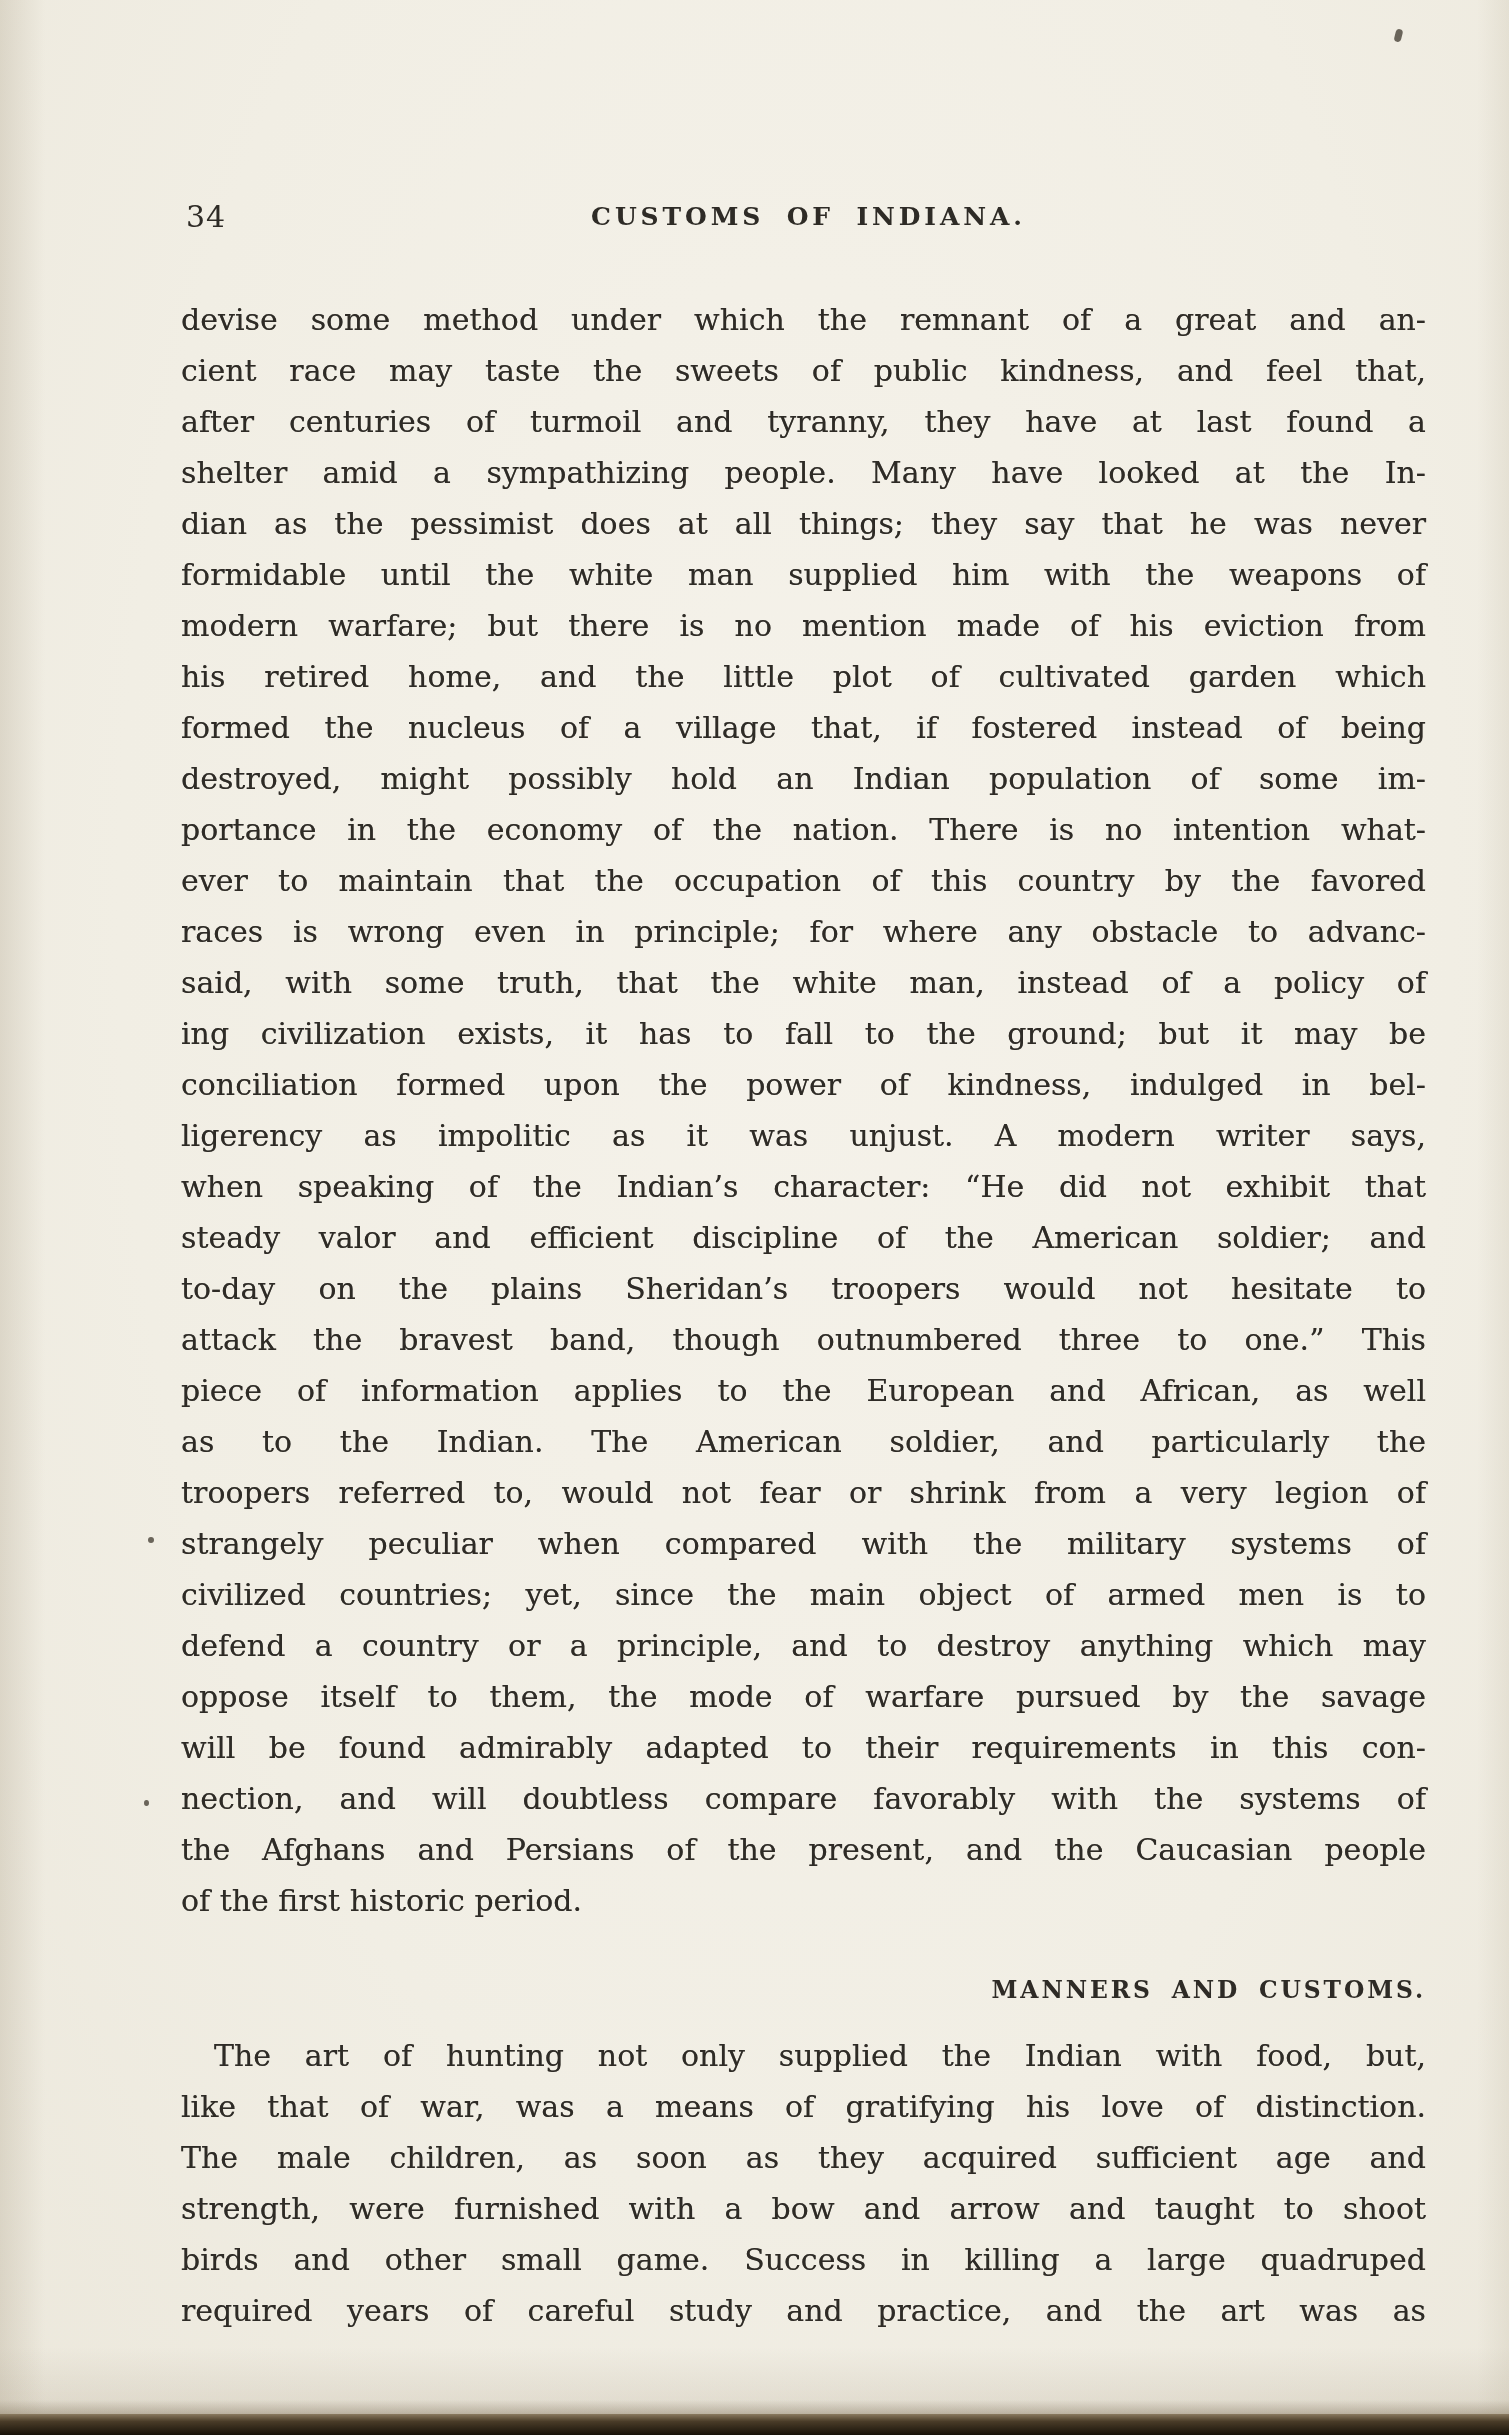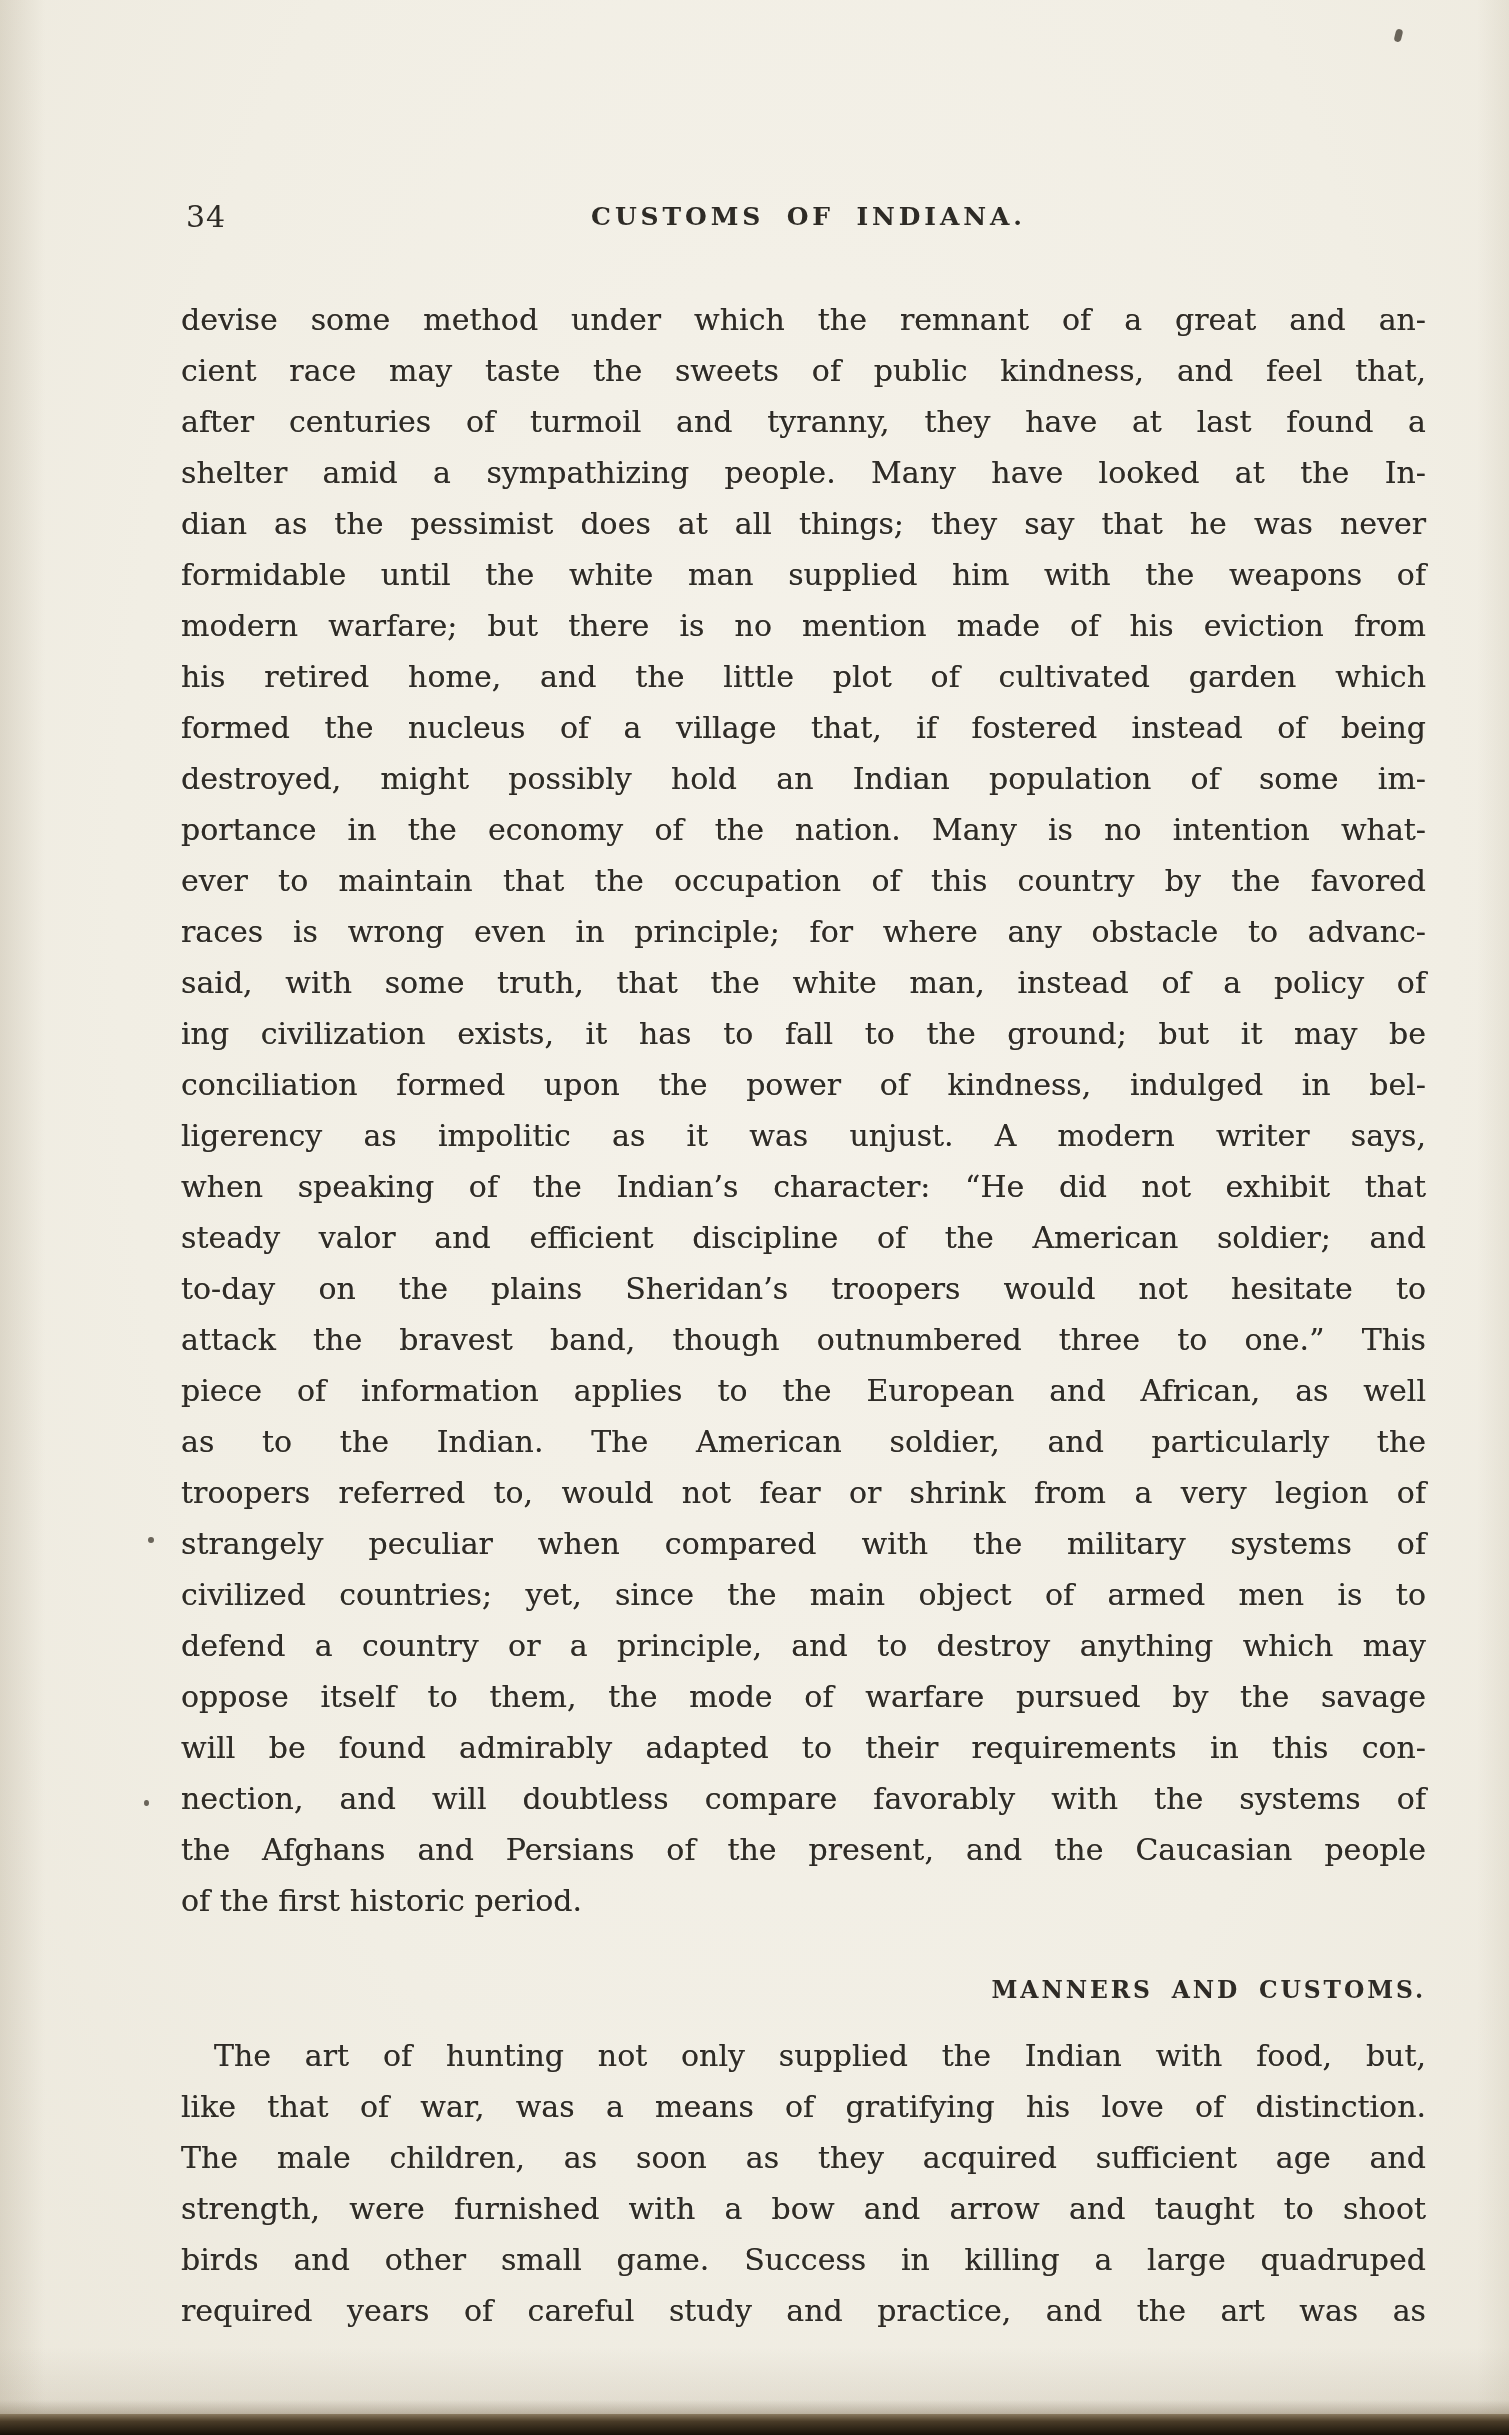--- a/index.html
+++ b/index.html
@@ -122,21 +122,21 @@
         <div class="line">devise some method under which the remnant of a great and an-</div>
         <div class="line">cient race may taste the sweets of public kindness, and feel that,</div>
         <div class="line">after centuries of turmoil and tyranny, they have at last found a</div>
         <div class="line">shelter amid a sympathizing people.  Many have looked at the In-</div>
         <div class="line">dian as the pessimist does at all things; they say that he was never</div>
         <div class="line">formidable until the white man supplied him with the weapons of</div>
         <div class="line">modern warfare; but there is no mention made of his eviction from</div>
         <div class="line">his retired home, and the little plot of cultivated garden which</div>
         <div class="line">formed the nucleus of a village that, if fostered instead of being</div>
         <div class="line">destroyed, might possibly hold an Indian population of some im-</div>
-        <div class="line">portance in the economy of the nation.  Many is no intention what-</div>
+        <div class="line">portance in the economy of the nation.  There is no intention what-</div>
         <div class="line">ever to maintain that the occupation of this country by the favored</div>
         <div class="line">races is wrong even in principle; for where any obstacle to advanc-</div>
         <div class="line">said, with some truth, that the white man, instead of a policy of</div>
         <div class="line">ing civilization exists, it has to fall to the ground; but it may be</div>
         <div class="line">conciliation formed upon the power of kindness, indulged in bel-</div>
         <div class="line">ligerency as impolitic as it was unjust.  A modern writer says,</div>
         <div class="line">when speaking of the Indian’s character: “He did not exhibit that</div>
         <div class="line">steady valor and efficient discipline of the American soldier; and</div>
         <div class="line">to-day on the plains Sheridan’s troopers would not hesitate to</div>
         <div class="line">attack the bravest band, though outnumbered three to one.”  This</div>

